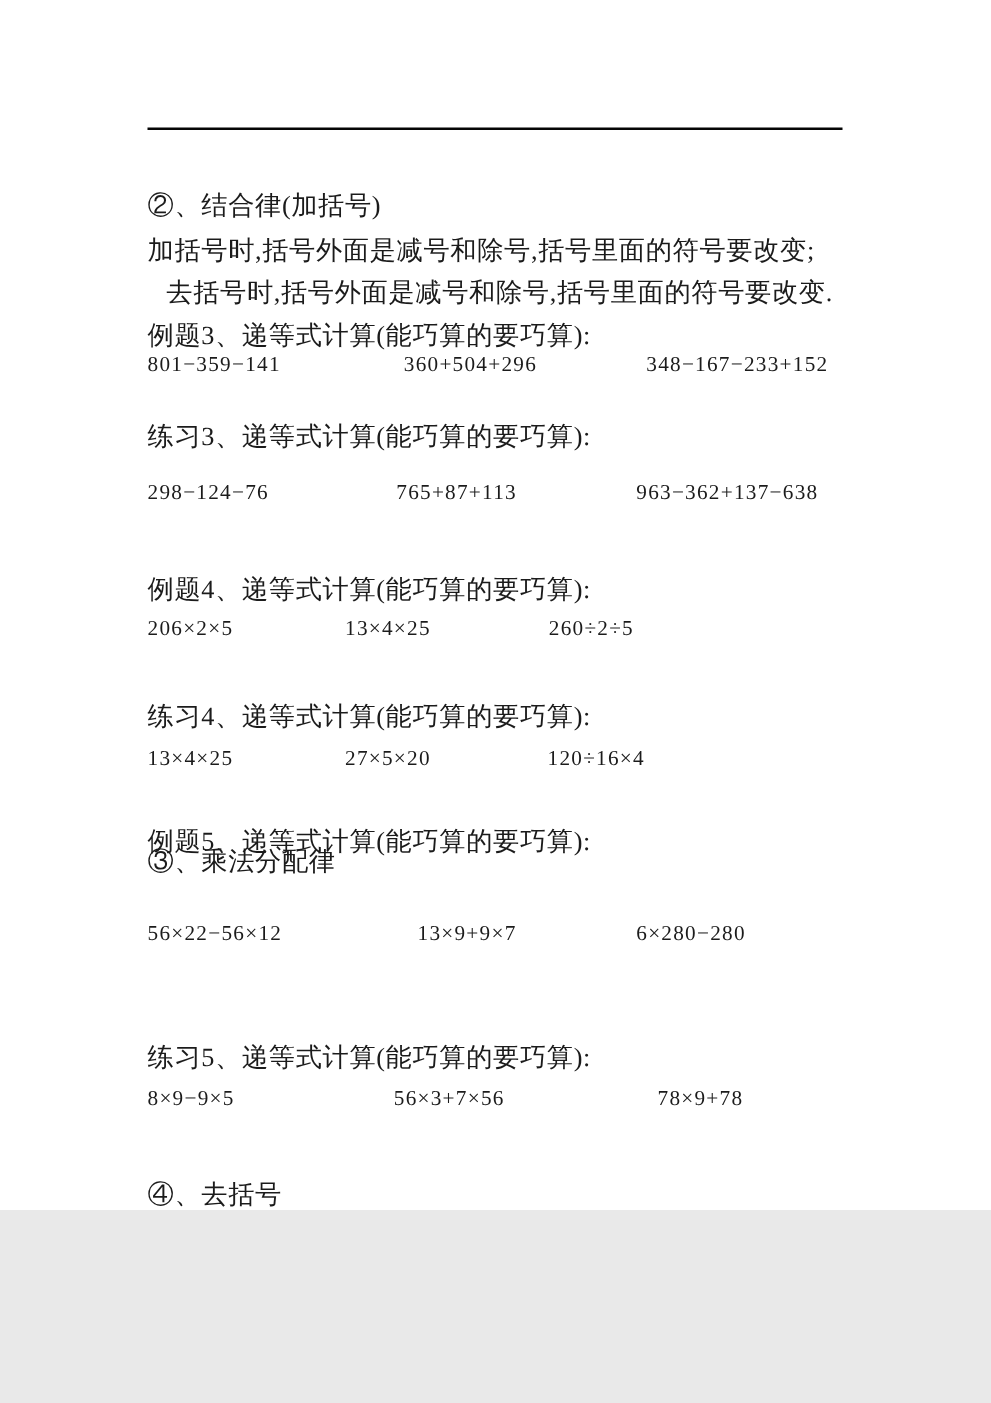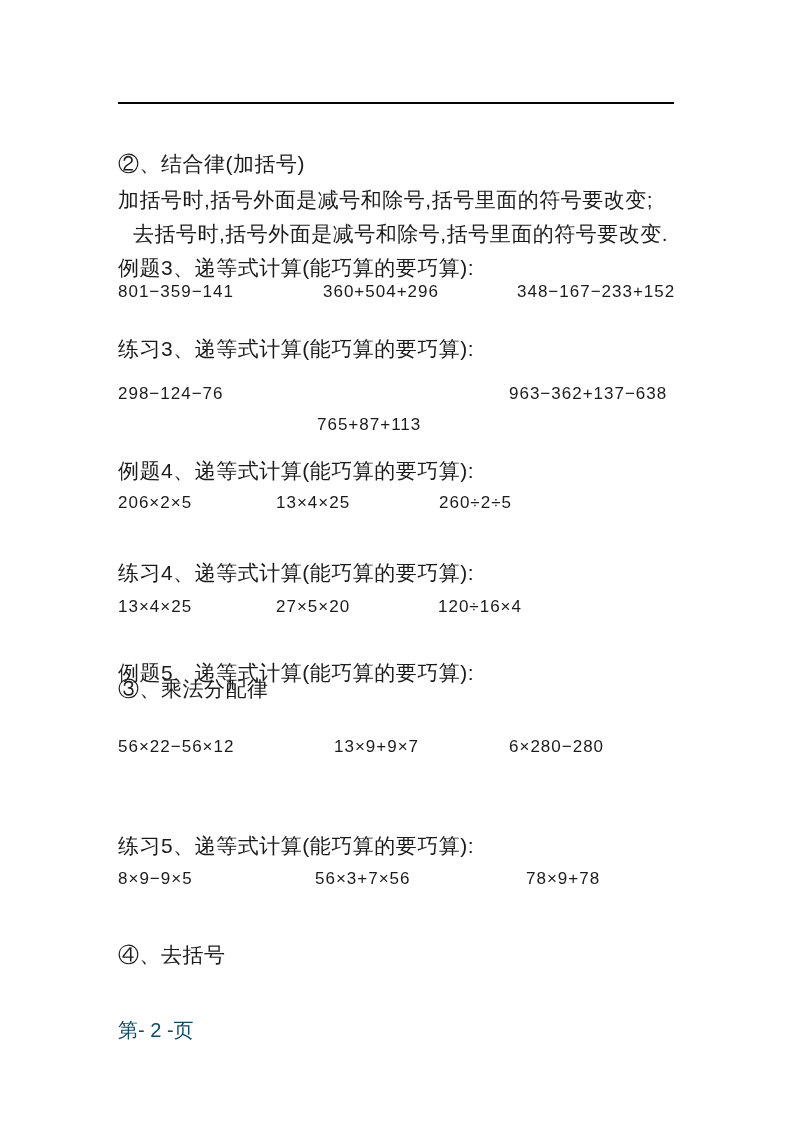--- a/index.html
+++ b/index.html
@@ -3,24 +3,24 @@
 <meta charset="utf-8">
 <style>
   html, body {
     margin: 0;
     padding: 0;
     background: #e9e9e9;
   }
   .page {
     position: relative;
     width: 793px;
-    height: 1122px;
+    height: 968px;
     margin: 0 auto;
     background: #ffffff;
-    font-family: Liberation Sans, sans-serif;
+    font-family: Liberation Serif, serif;
     color: #1b1b1b;
     overflow: hidden;
   }
   .top-rule {
     position: absolute;
     left: 118px;
     top: 102px;
     width: 556px;
     height: 2px;
     background: #050505;
@@ -75,21 +75,21 @@
   <div class="expr-row" style="top:279px;">
     <span class="expr" style="left:118px;">801−359−141</span>
     <span class="expr" style="left:323px;text-align:right;">360+504+296</span>
     <span class="expr" style="left:517px;text-align:right;">348−167−233+152</span>
   </div>
 
   <div class="cjk-line" style="top:337px;">练习3、递等式计算(能巧算的要巧算):</div>
 
   <div class="expr-row" style="top:381px;">
     <span class="expr" style="left:118px;">298−124−76</span>
-    <span class="expr" style="left:317px;margin-top:31px;">765+87+113</span>
+    <span class="expr" style="left:317px;">765+87+113</span>
     <span class="expr" style="left:509px;">963−362+137−638</span>
   </div>
 
   <div class="cjk-line" style="top:459px;">例题4、递等式计算(能巧算的要巧算):</div>
 
   <div class="expr-row" style="top:490px;">
     <span class="expr" style="left:118px;">206×2×5</span>
     <span class="expr" style="left:276px;">13×4×25</span>
     <span class="expr" style="left:439px;">260÷2÷5</span>
   </div>

